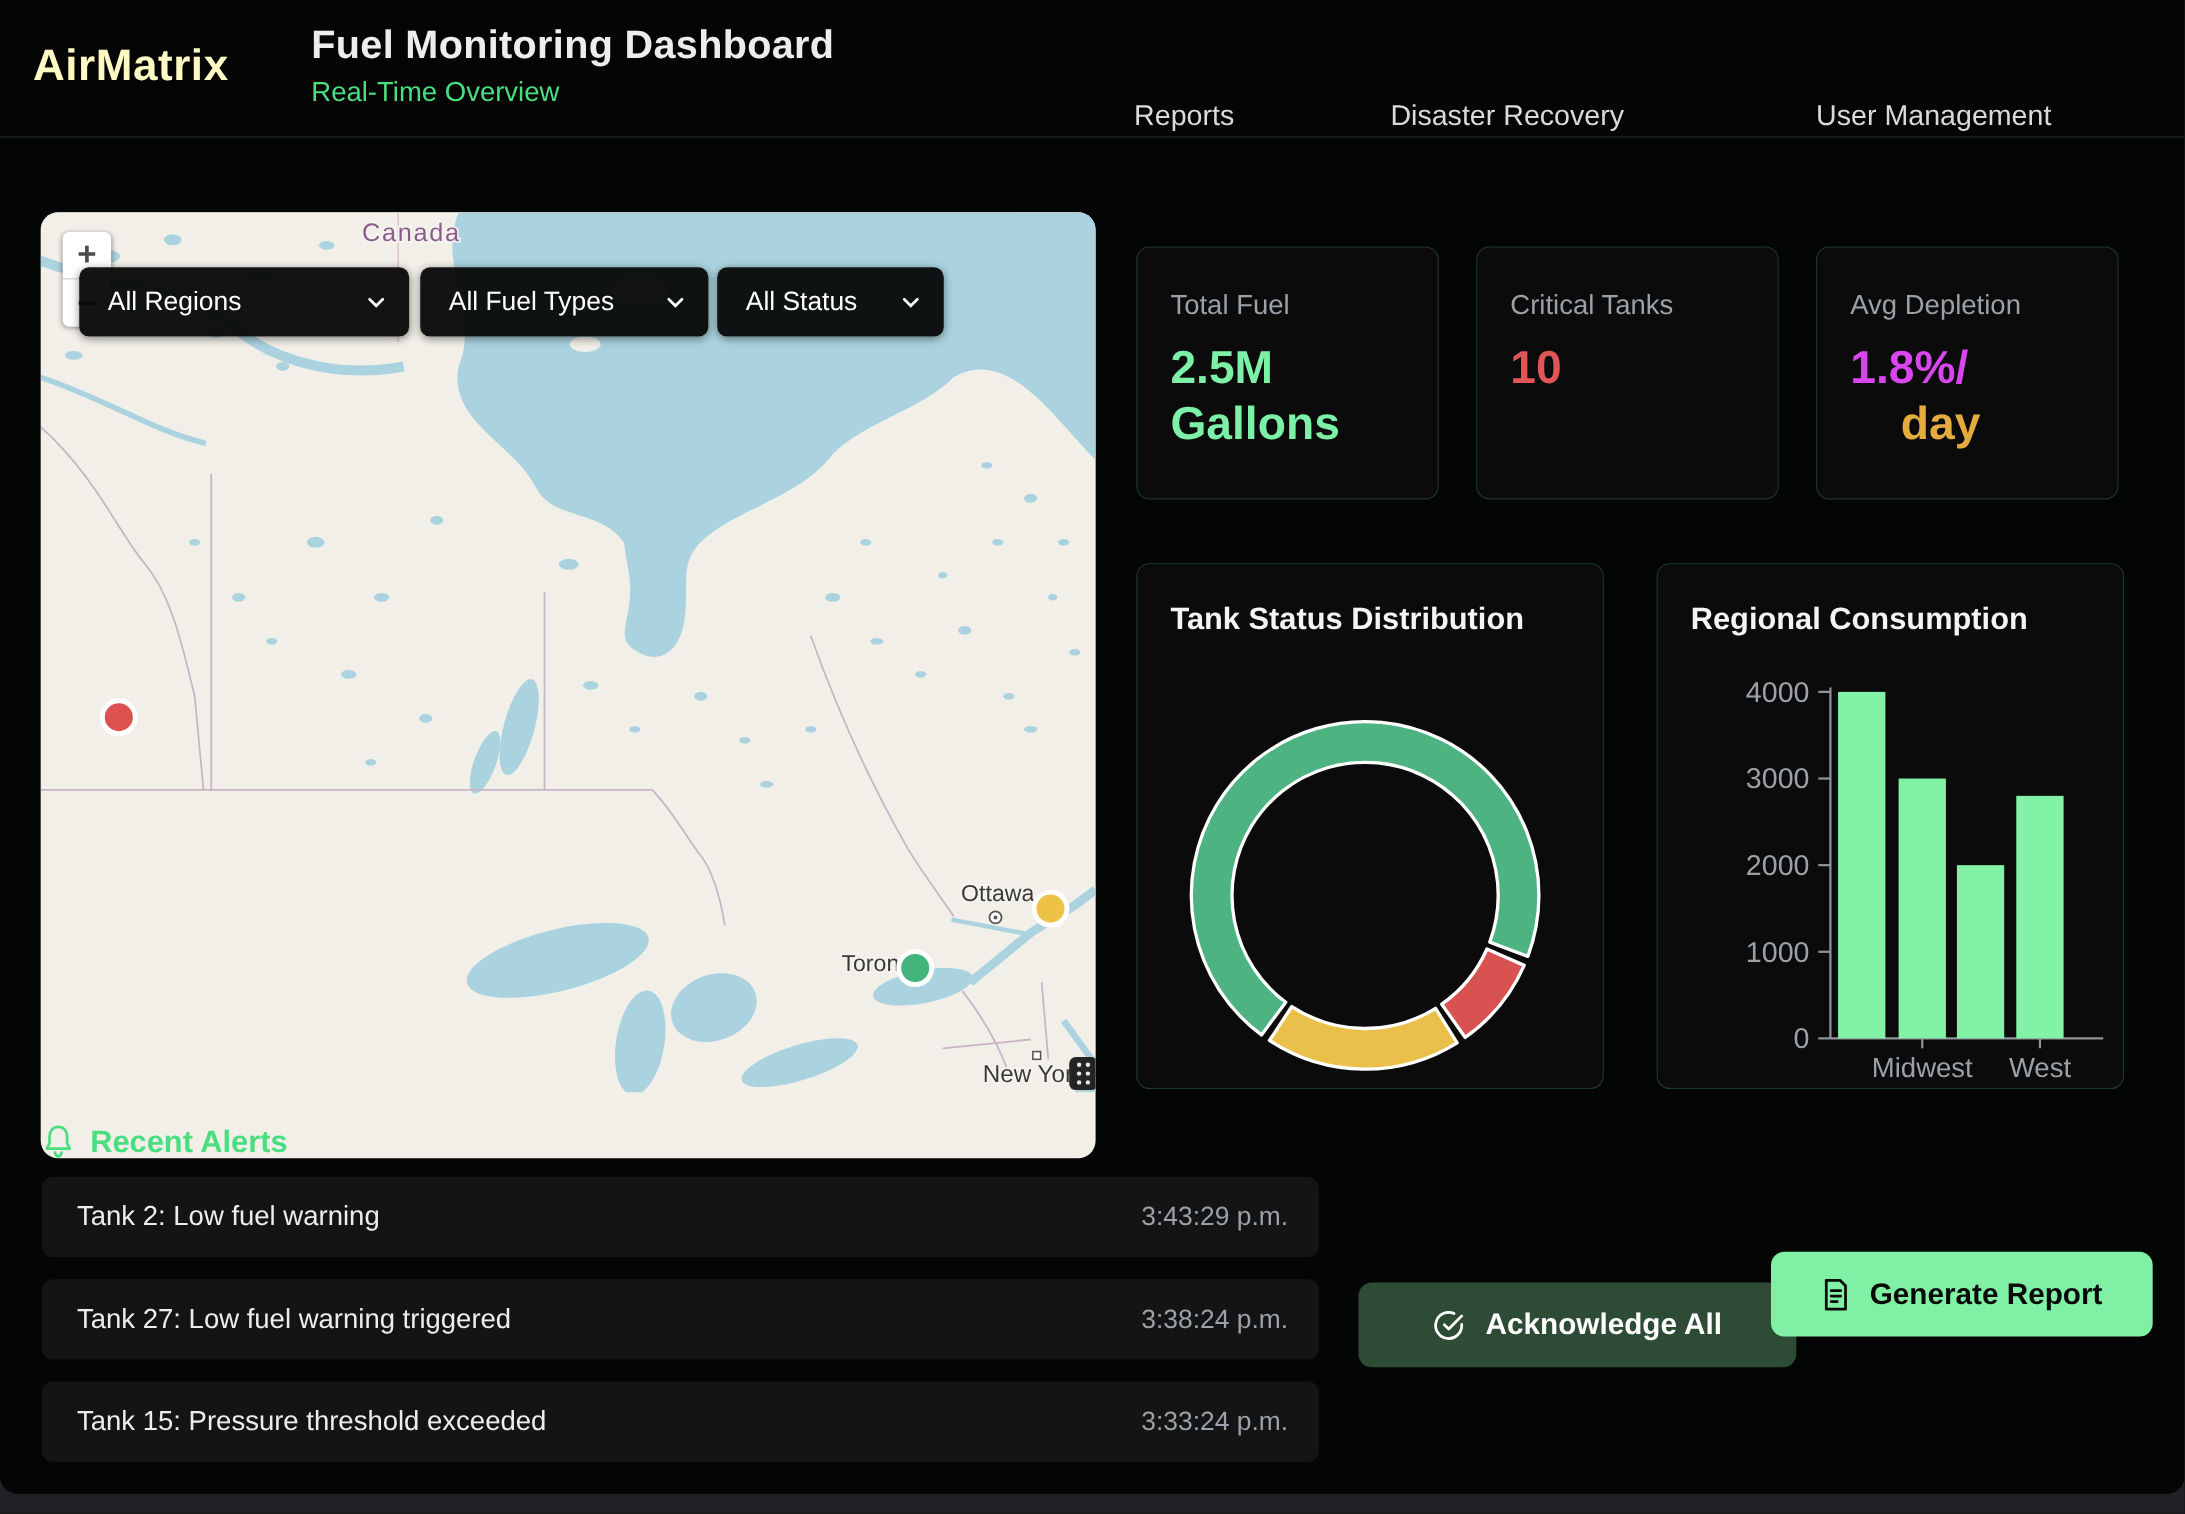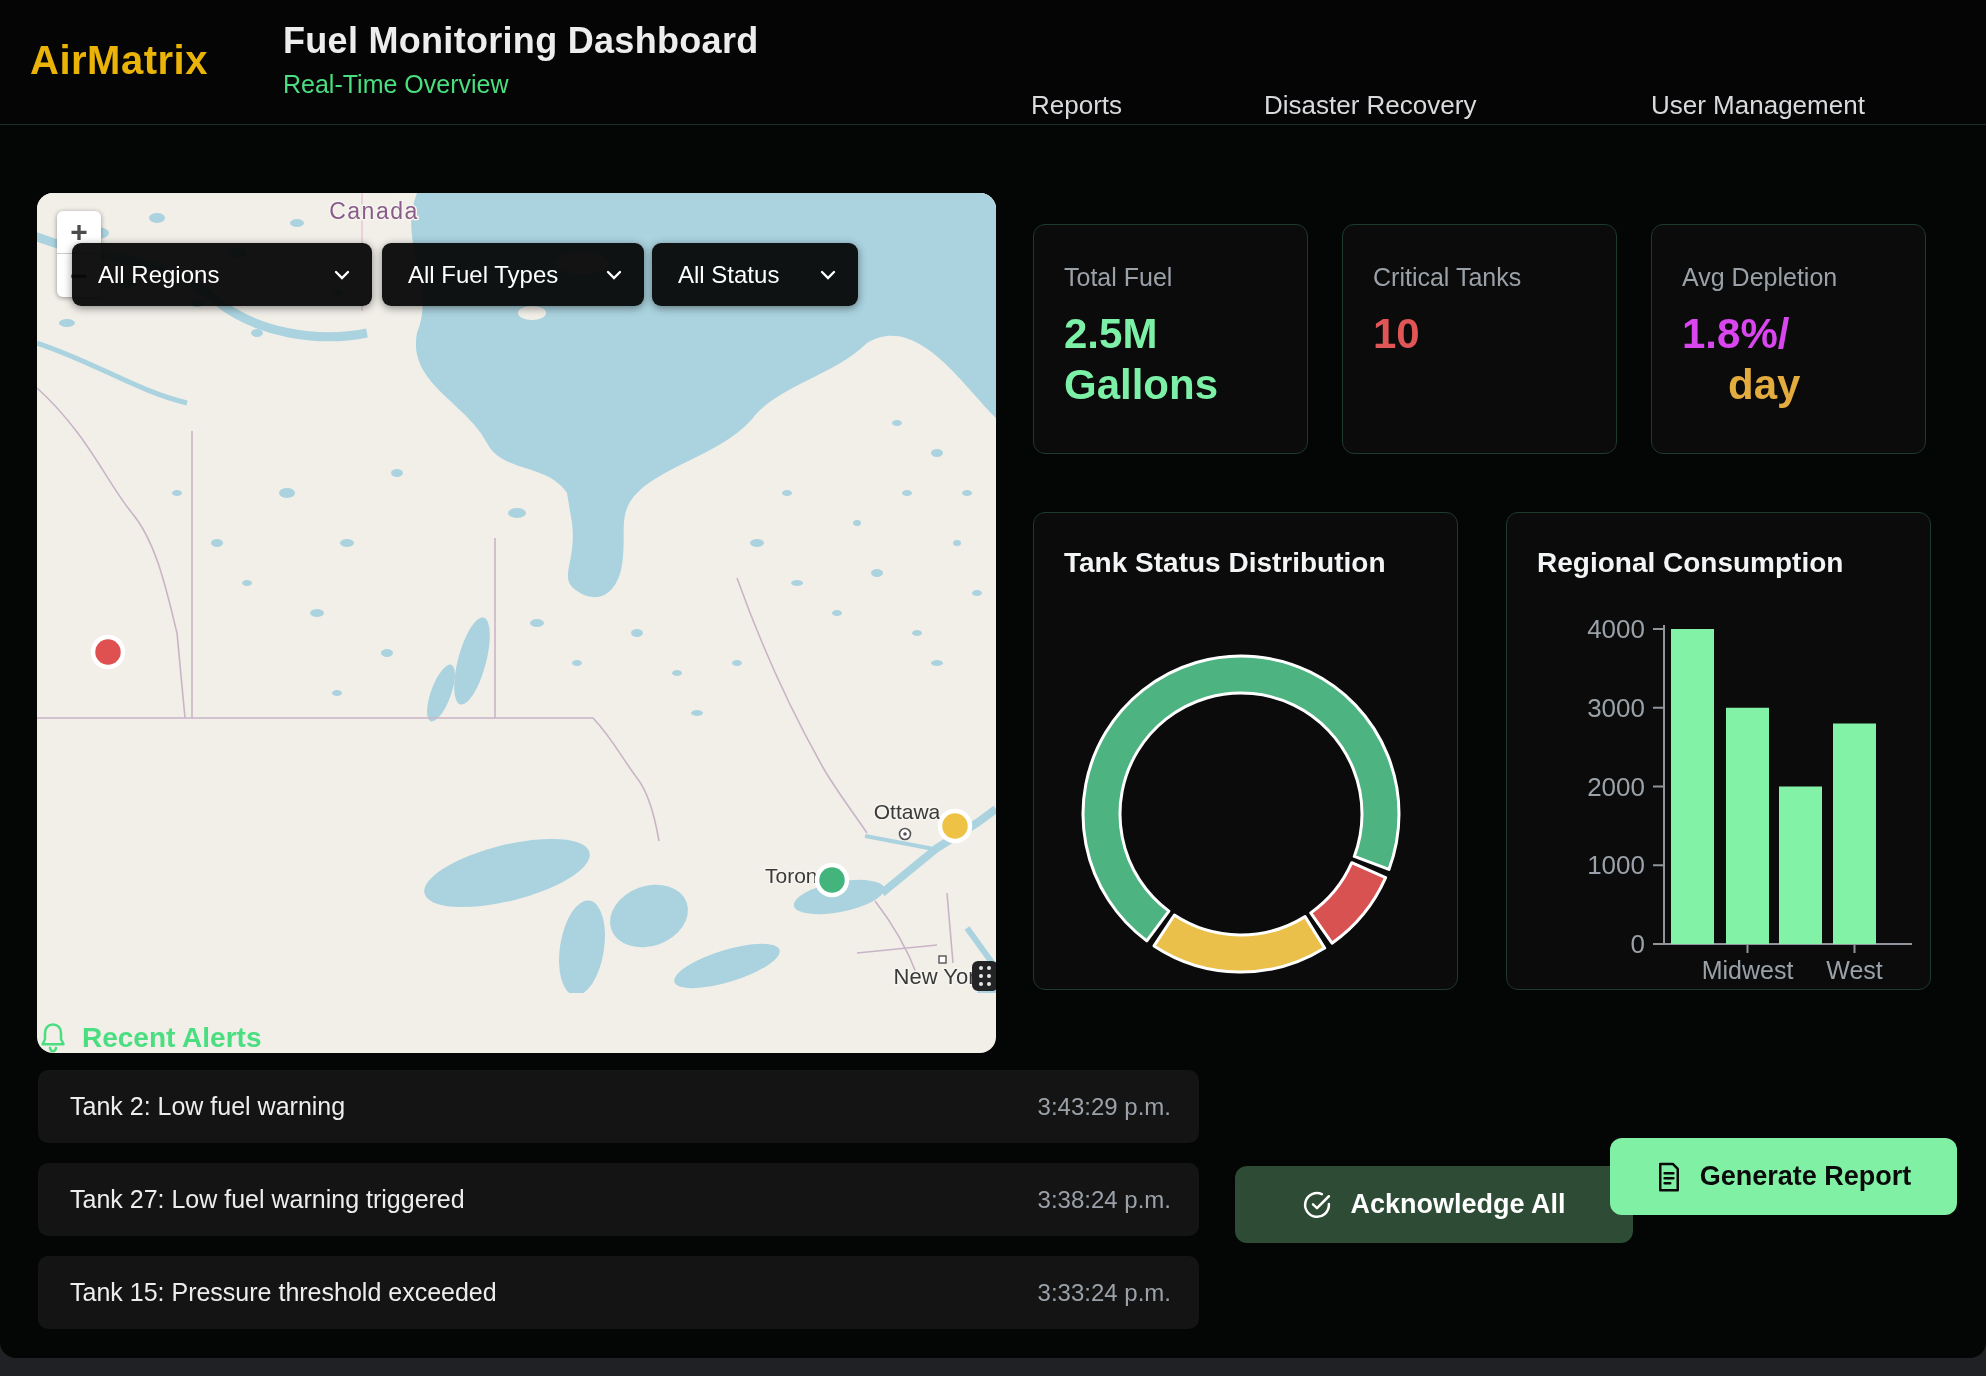--- a/index.html
+++ b/index.html
@@ -2,21 +2,21 @@
 <html><head>
 <meta charset="utf-8">
 <style>
   html,body{margin:0;padding:0;background:#1f2124;}
   *{box-sizing:border-box;font-family:"Liberation Sans", sans-serif;}
   #app{position:relative;width:1986px;height:1376px;background:#1f2124;overflow:hidden;}
   .dashboard{position:absolute;top:0;left:0;width:1986px;height:1358px;background:#040505;border-radius:0 0 16px 16px;overflow:hidden;}
 
   
   .header{position:absolute;top:0;left:0;width:100%;height:125px;background:#050505;border-bottom:1px solid #1d2f24;}
-  .logo{position:absolute;left:30px;top:38px;font-size:40px;font-weight:700;color:#eab308;letter-spacing:.5px;}
+  .logo{position:absolute;left:30px;top:38px;font-size:40px;font-weight:700;color:#fef9c3;letter-spacing:.5px;}
   .title-block{position:absolute;left:283px;top:20px;}
   .page-title{font-size:36px;font-weight:700;color:#ededed;letter-spacing:.3px;}
   .page-subtitle{margin-top:8px;font-size:25px;font-weight:500;color:#4ade80;}
   .nav{position:absolute;top:0;height:121px;display:flex;align-items:flex-end;}
   .nav-item{font-size:26px;color:#d8dadd;cursor:pointer;white-space:nowrap;}
   #nav-reports{left:1031px;} #nav-dr{left:1264px;} #nav-um{left:1651px;}
 
   
   .map-panel{position:absolute;left:37px;top:193px;width:959px;height:860px;border-radius:16px;overflow:hidden;background:#f2efe9;}
   .map-svg{position:absolute;left:0;top:0;width:959px;height:800px;}

